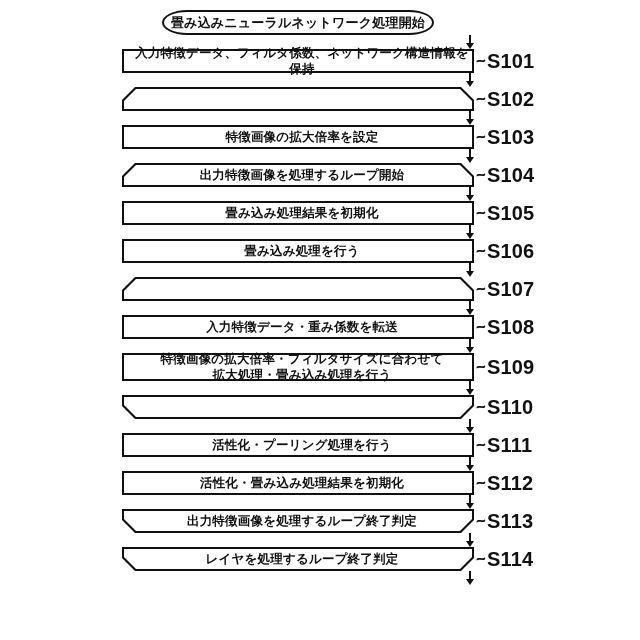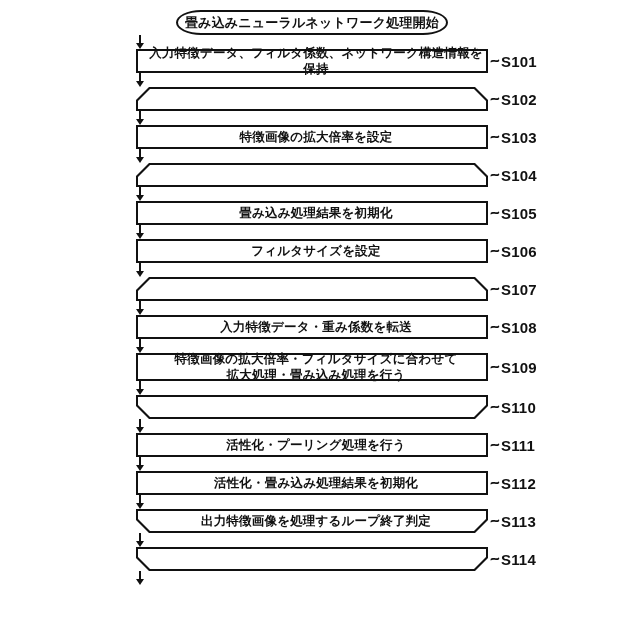--- a/index.html
+++ b/index.html
@@ -6,22 +6,22 @@
   html,body { margin:0; padding:0; }
   body {
     width:640px; height:640px;
     background:#ffffff;
     font-family:"Liberation Sans","DejaVu Sans",sans-serif;
     color:#111111;
     overflow:hidden;
   }
   .canvas { position:relative; width:640px; height:640px; background:#ffffff; }
   .diagram {
-    position:absolute; left:136px; top:10px; width:352px;
-    display:flex; flex-direction:column; align-items:flex-start;
+    position:absolute; left:122px; top:10px; width:352px;
+    display:flex; flex-direction:column; align-items:flex-end;
   }
   
   .term {
     width:272px; height:25px; margin:0 auto;
     border:2px solid #111; border-radius:26px / 13px;
     background:#fff; box-sizing:border-box;
     display:flex; align-items:center; justify-content:center;
   }
   .term span {
     font-size:13px; font-weight:bold; letter-spacing:0.2px; white-space:nowrap;
@@ -49,21 +49,21 @@
   
   .slbl {
     position:absolute; left:calc(100% + 2px); top:50%;
     transform:translateY(-50%);
     display:flex; align-items:center; white-space:nowrap;
   }
   .slbl .tilde {
     font-size:17px; font-weight:bold; line-height:10px;
     margin-right:1px; transform:rotate(-8deg);
   }
-  .slbl .sid { font-size:15px; font-weight:bold; letter-spacing:0.2px; }
+  .slbl .sid { font-size:20px; font-weight:bold; letter-spacing:0.2px; }
   
   .arr {
     height:14px; display:flex; flex-direction:column; align-items:center;
   }
   .arr .stem { width:2px; flex:1 1 auto; background:#111; }
   .arr .head {
     width:0; height:0;
     border-left:4px solid transparent; border-right:4px solid transparent;
     border-top:6px solid #111;
   }
@@ -126,20 +126,21 @@
 
     <div class="arr">
         <i class="stem"></i>
         <i class="head"></i>
       </div>
 
     <div class="row">
       <div class="box ls">
         <i class="bg"></i>
           <i class="fg"></i>
+        <span class="txt">出力特徴画像を処理するループ開始</span>
       </div>
       <div class="slbl">
         <span class="tilde">~</span>
         <span class="sid">S104</span>
       </div>
     </div>
 
     <div class="arr">
         <i class="stem"></i>
         <i class="head"></i>
@@ -155,21 +156,21 @@
       </div>
     </div>
 
     <div class="arr">
         <i class="stem"></i>
         <i class="head"></i>
       </div>
 
     <div class="row">
       <div class="box proc">
-        <span class="txt">フィルタサイズを設定</span>
+        <span class="txt">畳み込み処理を行う</span>
       </div>
       <div class="slbl">
         <span class="tilde">~</span>
         <span class="sid">S106</span>
       </div>
     </div>
 
     <div class="arr">
         <i class="stem"></i>
         <i class="head"></i>
@@ -282,20 +283,21 @@
 
     <div class="arr">
         <i class="stem"></i>
         <i class="head"></i>
       </div>
 
     <div class="row">
       <div class="box le">
         <i class="bg"></i>
           <i class="fg"></i>
+        <span class="txt">レイヤを処理するループ終了判定</span>
       </div>
       <div class="slbl">
         <span class="tilde">~</span>
         <span class="sid">S114</span>
       </div>
     </div>
 
     <div class="arr">
         <i class="stem"></i>
         <i class="head"></i>

